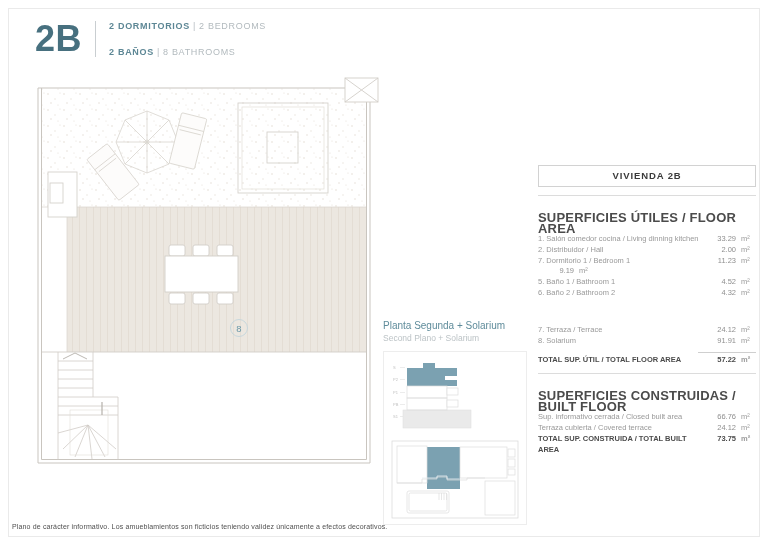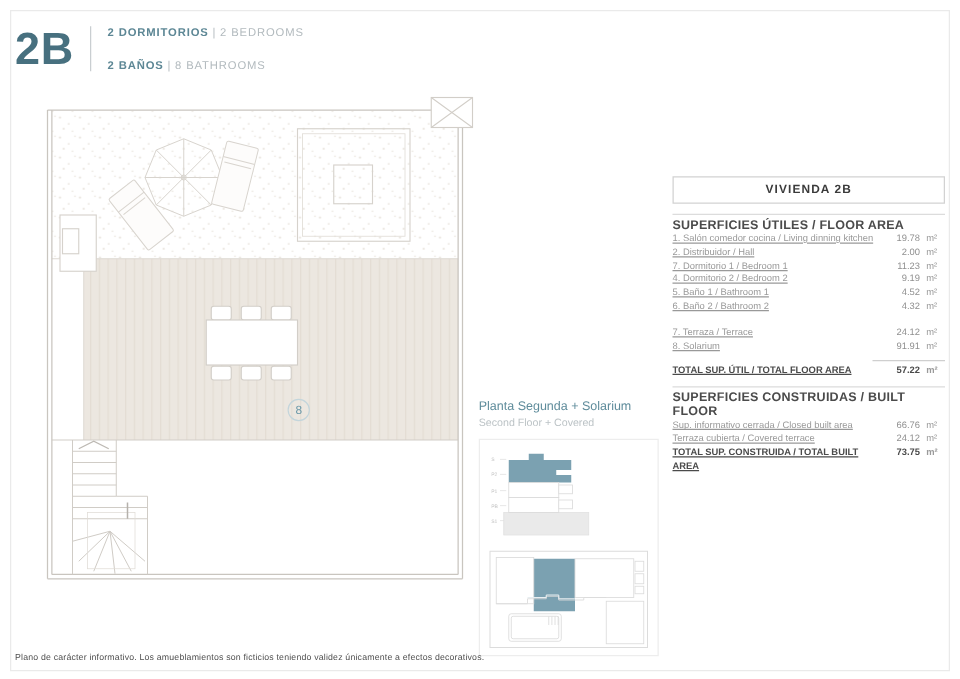--- a/index.html
+++ b/index.html
@@ -6,54 +6,54 @@
   body{
     width:768px;height:543px;position:relative;background:#ffffff;
     font-family:"Liberation Sans", sans-serif;overflow:hidden;
     -webkit-font-smoothing:antialiased;
   }
   .page-frame{
     position:absolute;left:8px;top:8px;width:750px;height:527px;
     border:1px solid #eaeaea;pointer-events:none;
   }
   
-  .hdr{position:absolute;left:12px;top:21px;display:flex;align-items:center;}
+  .hdr{position:absolute;left:35px;top:21px;display:flex;align-items:center;}
   .hdr .code{font-size:36px;font-weight:700;color:#47707f;letter-spacing:0.5px;line-height:1;}
   .hdr .divider{width:1px;height:36px;background:#c9ced1;margin:0 13px;}
   .hdr .lines{display:flex;flex-direction:column;gap:16px;}
   .hdr .line{font-size:9px;letter-spacing:0.7px;}
   .hdr .p1{color:#5d8795;font-weight:700;}
   .hdr .sep{color:#b7bec2;font-weight:400;margin:0 3px;}
   .hdr .p2{color:#b2babe;font-weight:400;}
   
   .plan{position:absolute;left:30px;top:75px;width:350px;height:400px;}
   
   .loc-label{position:absolute;left:383px;top:320px;line-height:1.25;}
   .loc-label .es{font-size:10px;color:#5f8c9b;}
   .loc-label .en{font-size:8.5px;color:#bcc3c6;}
   .diagrams{position:absolute;left:383px;top:351px;width:142px;height:172px;
     border:1px solid #ededed;background:#fff;}
   .diagrams svg{position:absolute;}
   .sec-svg{left:9px;top:6px;}
   .site-svg{left:5px;top:86px;}
   
-  .areas{position:absolute;left:538px;top:141px;width:218px;font-size:7.5px;color:#999;}
+  .areas{position:absolute;left:538px;top:165px;width:218px;font-size:7.5px;color:#999;}
   .areas .titlebox{
     border:1px solid #d2d2d2;height:20px;line-height:20px;text-align:center;
     font-size:9.5px;font-weight:700;letter-spacing:0.9px;color:#3b3b3b;margin-bottom:8px;
   }
   .sect-head{
-    border-top:1px solid #dcdcdc;padding-top:3px;margin-top:2px;
-    font-weight:700;color:#4b4b4b;font-size:10px;letter-spacing:0.2px;line-height:11px;
+    border-top:1px solid #dcdcdc;padding-top:16px;margin-top:2px;
+    font-weight:700;color:#4b4b4b;font-size:13px;letter-spacing:0.2px;line-height:11px;
   }
   .trow{display:flex;line-height:10.8px;}
-  .tlabel{flex:1;text-decoration:underline;}
+  .tlabel{flex:1;}
   .tval{width:36px;text-align:right;color:#8f8f8f;}
   .tunit{width:15px;padding-left:5px;color:#9a9a9a;}
-  .trow.gap{margin-top:10px;}
+  .trow.gap{margin-top:26px;}
   .value-rule{border-top:1px solid #cfcfcf;width:58px;margin:6px 0 2px auto;height:0;}
   .trow.total{font-weight:700;color:#4b4b4b;justify-content:space-between;}
   .trow.total .tval{color:#4b4b4b;}
   .sect2{margin-top:7px;}
   .trow.total2{}
   
   .disclaimer{position:absolute;left:12px;top:523px;font-size:7px;color:#4f4f4f;letter-spacing:0.15px;}
 </style>
 </head>
 <body>
@@ -176,21 +176,21 @@
     <line x1="58" y1="350" x2="75" y2="382"></line>
     <line x1="58" y1="350" x2="86" y2="374"></line>
     <rect x="40" y="335" width="38" height="45" stroke="#e0dcd6" stroke-width="0.6"></rect>
     <polyline points="33,284 45,278 57,284" stroke="#bdb9b3" stroke-width="1"></polyline>
     <line x1="72" y1="327" x2="72" y2="340" stroke="#b5b1ab" stroke-width="1.2"></line>
   </g>
 </svg>
 
 <div class="loc-label">
   <div class="es">Planta Segunda + Solarium</div>
-  <div class="en">Second Floor + Covered</div>
+  <div class="en">Second Plano + Solarium</div>
 </div>
 
 <div class="diagrams">
 
   <svg class="sec-svg" width="126" height="78" viewBox="0 0 126 78">
     <g font-family="Liberation Sans, sans-serif" font-size="4" fill="#c2c2c2">
       <text x="0" y="11">S</text>
       <text x="0" y="23">P2</text>
       <text x="0" y="36">P1</text>
       <text x="0" y="48">PB</text>
@@ -235,35 +235,34 @@
   </svg>
 </div>
 
 <div class="areas">
   <div class="titlebox">VIVIENDA 2B</div>
 
   <div class="sect-head">SUPERFICIES ÚTILES / FLOOR AREA</div>
 
   <div class="trow">
       <span class="tlabel">1. Salón comedor cocina / Living dinning kitchen</span>
-      <span class="tval">19.78</span>
+      <span class="tval">33.29</span>
       <span class="tunit">m²</span>
     </div>
   <div class="trow">
       <span class="tlabel">2. Distribuidor / Hall</span>
       <span class="tval">2.00</span>
       <span class="tunit">m²</span>
     </div>
   <div class="trow">
       <span class="tlabel">7. Dormitorio 1 / Bedroom 1</span>
       <span class="tval">11.23</span>
       <span class="tunit">m²</span>
     </div>
   <div class="trow">
-      <span class="tlabel">4. Dormitorio 2 / Bedroom 2</span>
       <span class="tval">9.19</span>
       <span class="tunit">m²</span>
     </div>
   <div class="trow">
       <span class="tlabel">5. Baño 1 / Bathroom 1</span>
       <span class="tval">4.52</span>
       <span class="tunit">m²</span>
     </div>
   <div class="trow">
       <span class="tlabel">6. Baño 2 / Bathroom 2</span>

